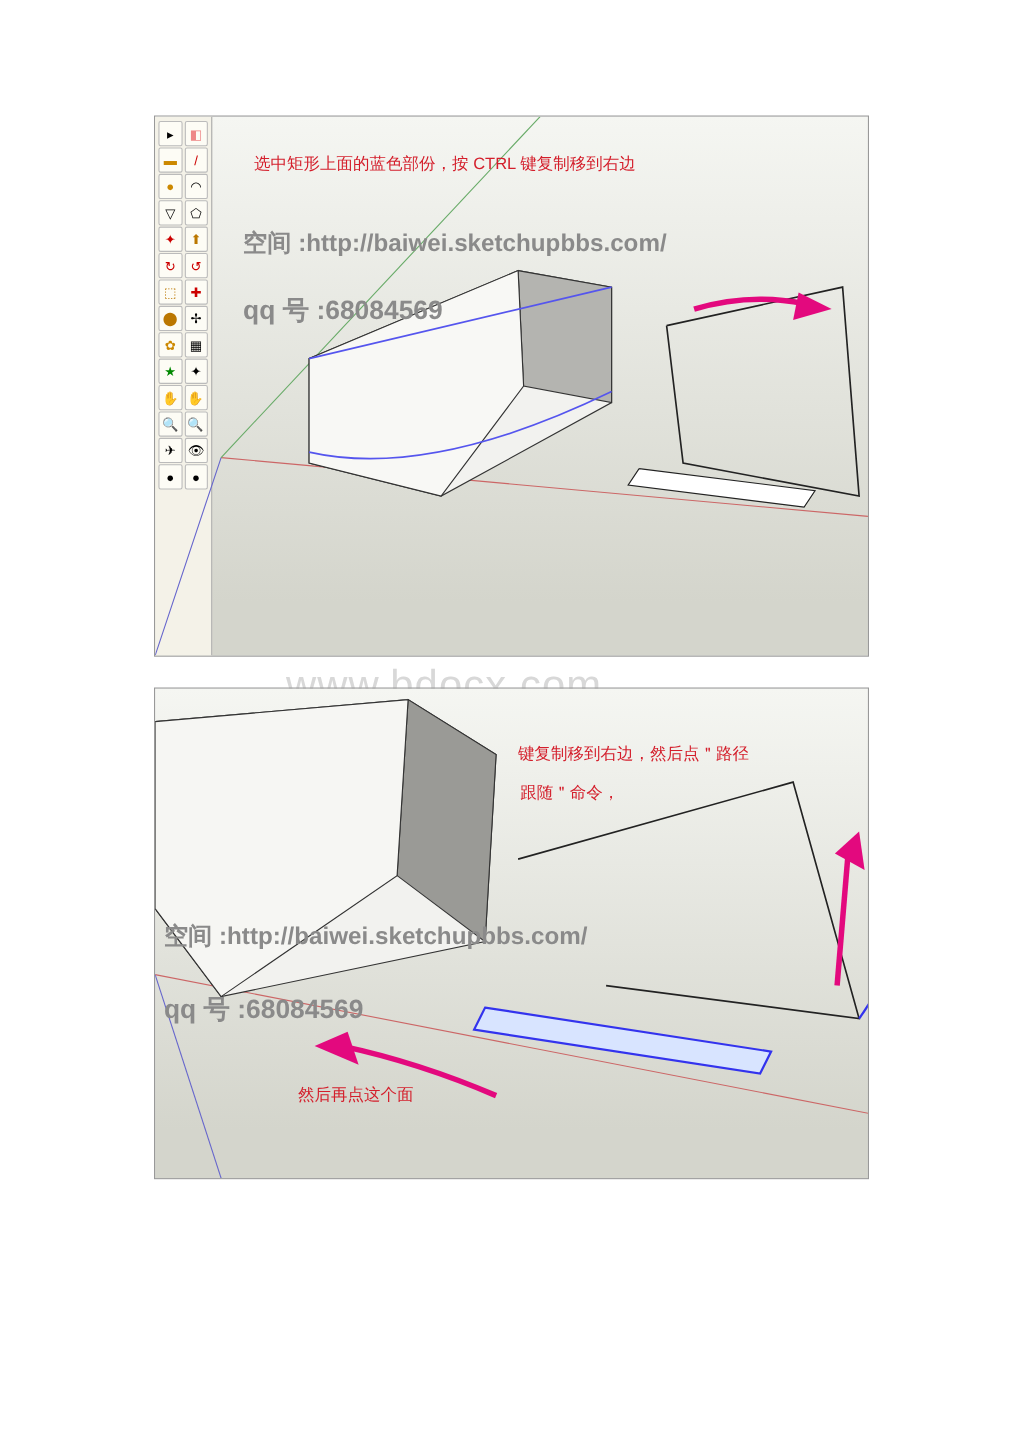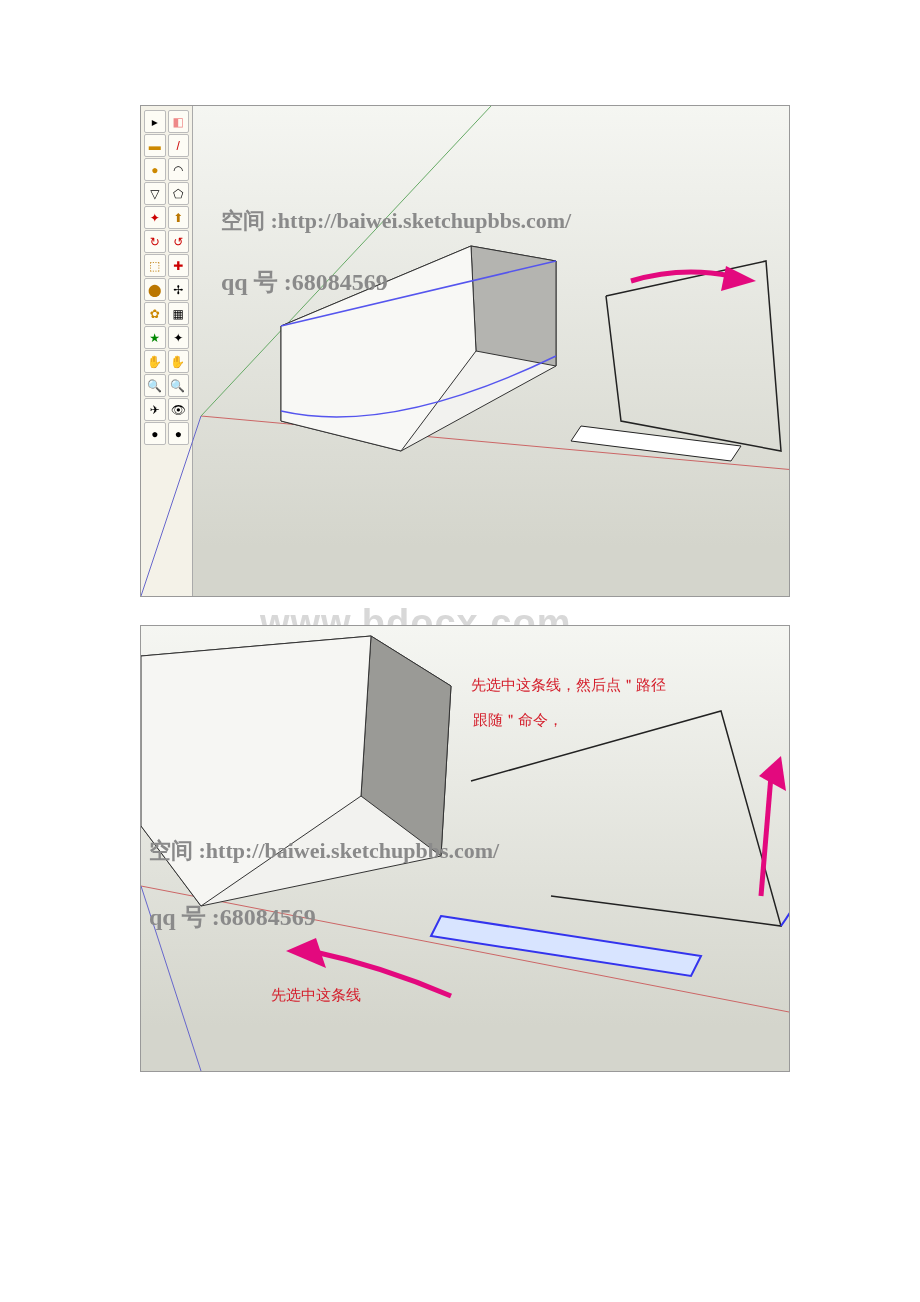--- a/index.html
+++ b/index.html
@@ -4,25 +4,25 @@
 <style>
 body{margin:0;background:#fff;font-family:Arial,"Microsoft YaHei",sans-serif;width:920px}
 .page{padding:105px 130px 50px 140px}
 .panel{position:relative;background:linear-gradient(180deg,#f5f6f2 0%,#d4d5cc 90%);border:1px solid #999;margin-bottom:28px;overflow:hidden}
 .p1{height:490px}
 .p2{height:445px}
 .toolbar{position:absolute;left:0;top:0;width:52px;height:100%;background:#f4f2e8;border-right:1px solid #aaa;display:flex;flex-direction:column;padding:4px 3px;box-sizing:border-box;gap:1px}
 .trow{display:flex;gap:2px}
 .tbtn{width:21px;height:21px;border:1px solid #bbb;background:#fdfcf5;display:flex;align-items:center;justify-content:center;font-size:12px;border-radius:2px}
 .red{color:#d41e2b;font-size:15px}
-.gray{color:#8a8a8a;font-weight:bold;font-family:Liberation Serif, serif}
+.gray{color:#8a8a8a;font-weight:bold;font-family:Liberation Sans, sans-serif}
 .g1{font-size:22px}
 .g2{font-size:24px}
 .abs{position:absolute}
-.wm{position:absolute;color:#d8d8d8;font-size:38px;font-weight:bold;letter-spacing:1px}
+.wm{position:absolute;color:#d8d8d8;font-size:38px;font-weight:normal;letter-spacing:1px}
 svg{position:absolute;top:0;left:0}
 </style>
 </head>
 <body>
 
 <div class="page">
 
 <div class="panel p1">
  <div class="toolbar">
   <div class="trow">
@@ -95,20 +95,21 @@
   <line x1="140" y1="220" x2="415" y2="155" stroke="#55e" stroke-width="1.5"></line>
   <path d="M140 305 Q 250 330 415 250" stroke="#55e" fill="none" stroke-width="1.5"></path>
 
   <polyline points="465,190 625,155 640,345 480,315 465,190" fill="none" stroke="#222" stroke-width="1.5"></polyline>
   <polyline points="440,320 600,340 590,355 430,335 440,320" fill="#fff" stroke="#222"></polyline>
 
   <path d="M490 175 Q 540 160 590 170" stroke="#e3097e" stroke-width="5" fill="none"></path>
   <polygon points="585,160 615,175 580,185" fill="#e3097e"></polygon>
  </svg>
 
+ <div class="abs red" style="left:90px;top:34px">选中矩形上面的蓝色部份，按 CTRL 键复制移到右边</div>
  <div class="abs gray g1" style="left:80px;top:100px">空间 :http://baiwei.sketchupbbs.com/</div>
  <div class="abs gray g2" style="left:80px;top:160px">qq 号 :68084569</div>
 </div>
 
 <div class="wm" style="left:260px;top:602px">www.bdocx.com</div>
 
 <div class="panel p2">
  <svg width="720" height="445" viewBox="0 0 720 445">
   <line x1="0" y1="260" x2="720" y2="400" stroke="#c66"></line>
   <line x1="0" y1="260" x2="60" y2="445" stroke="#66c"></line>
@@ -121,20 +122,20 @@
 
   <polygon points="300,290 560,330 550,350 290,310" fill="#d8e4ff" stroke="#33e" stroke-width="2"></polygon>
   <path d="M640 300 Q 690 230 710 100" stroke="#33e" fill="none" stroke-width="2"></path>
 
   <path d="M620 270 Q 625 210 630 150" stroke="#e3097e" stroke-width="5" fill="none"></path>
   <polygon points="618,150 640,130 645,165" fill="#e3097e"></polygon>
   <path d="M310 370 Q 240 340 170 325" stroke="#e3097e" stroke-width="5" fill="none"></path>
   <polygon points="175,312 145,325 185,342" fill="#e3097e"></polygon>
  </svg>
 
- <div class="abs red" style="left:330px;top:50px">先选中这条线，然后点＂路径</div>
+ <div class="abs red" style="left:330px;top:50px">键复制移到右边，然后点＂路径</div>
  <div class="abs red" style="left:332px;top:85px">跟随＂命令，</div>
- <div class="abs red" style="left:130px;top:360px">先选中这条线</div>
+ <div class="abs red" style="left:130px;top:360px">然后再点这个面</div>
  <div class="abs gray g1" style="left:8px;top:210px">空间 :http://baiwei.sketchupbbs.com/</div>
  <div class="abs gray g2" style="left:8px;top:275px">qq 号 :68084569</div>
 </div>
 
 </div>
 
 </body></html>

